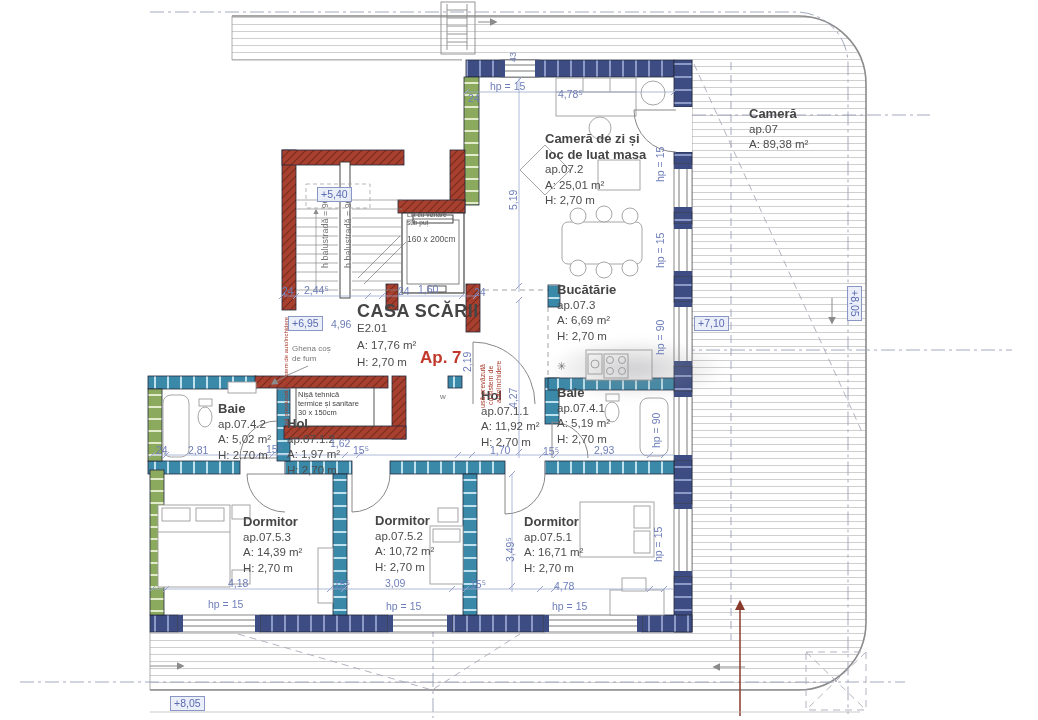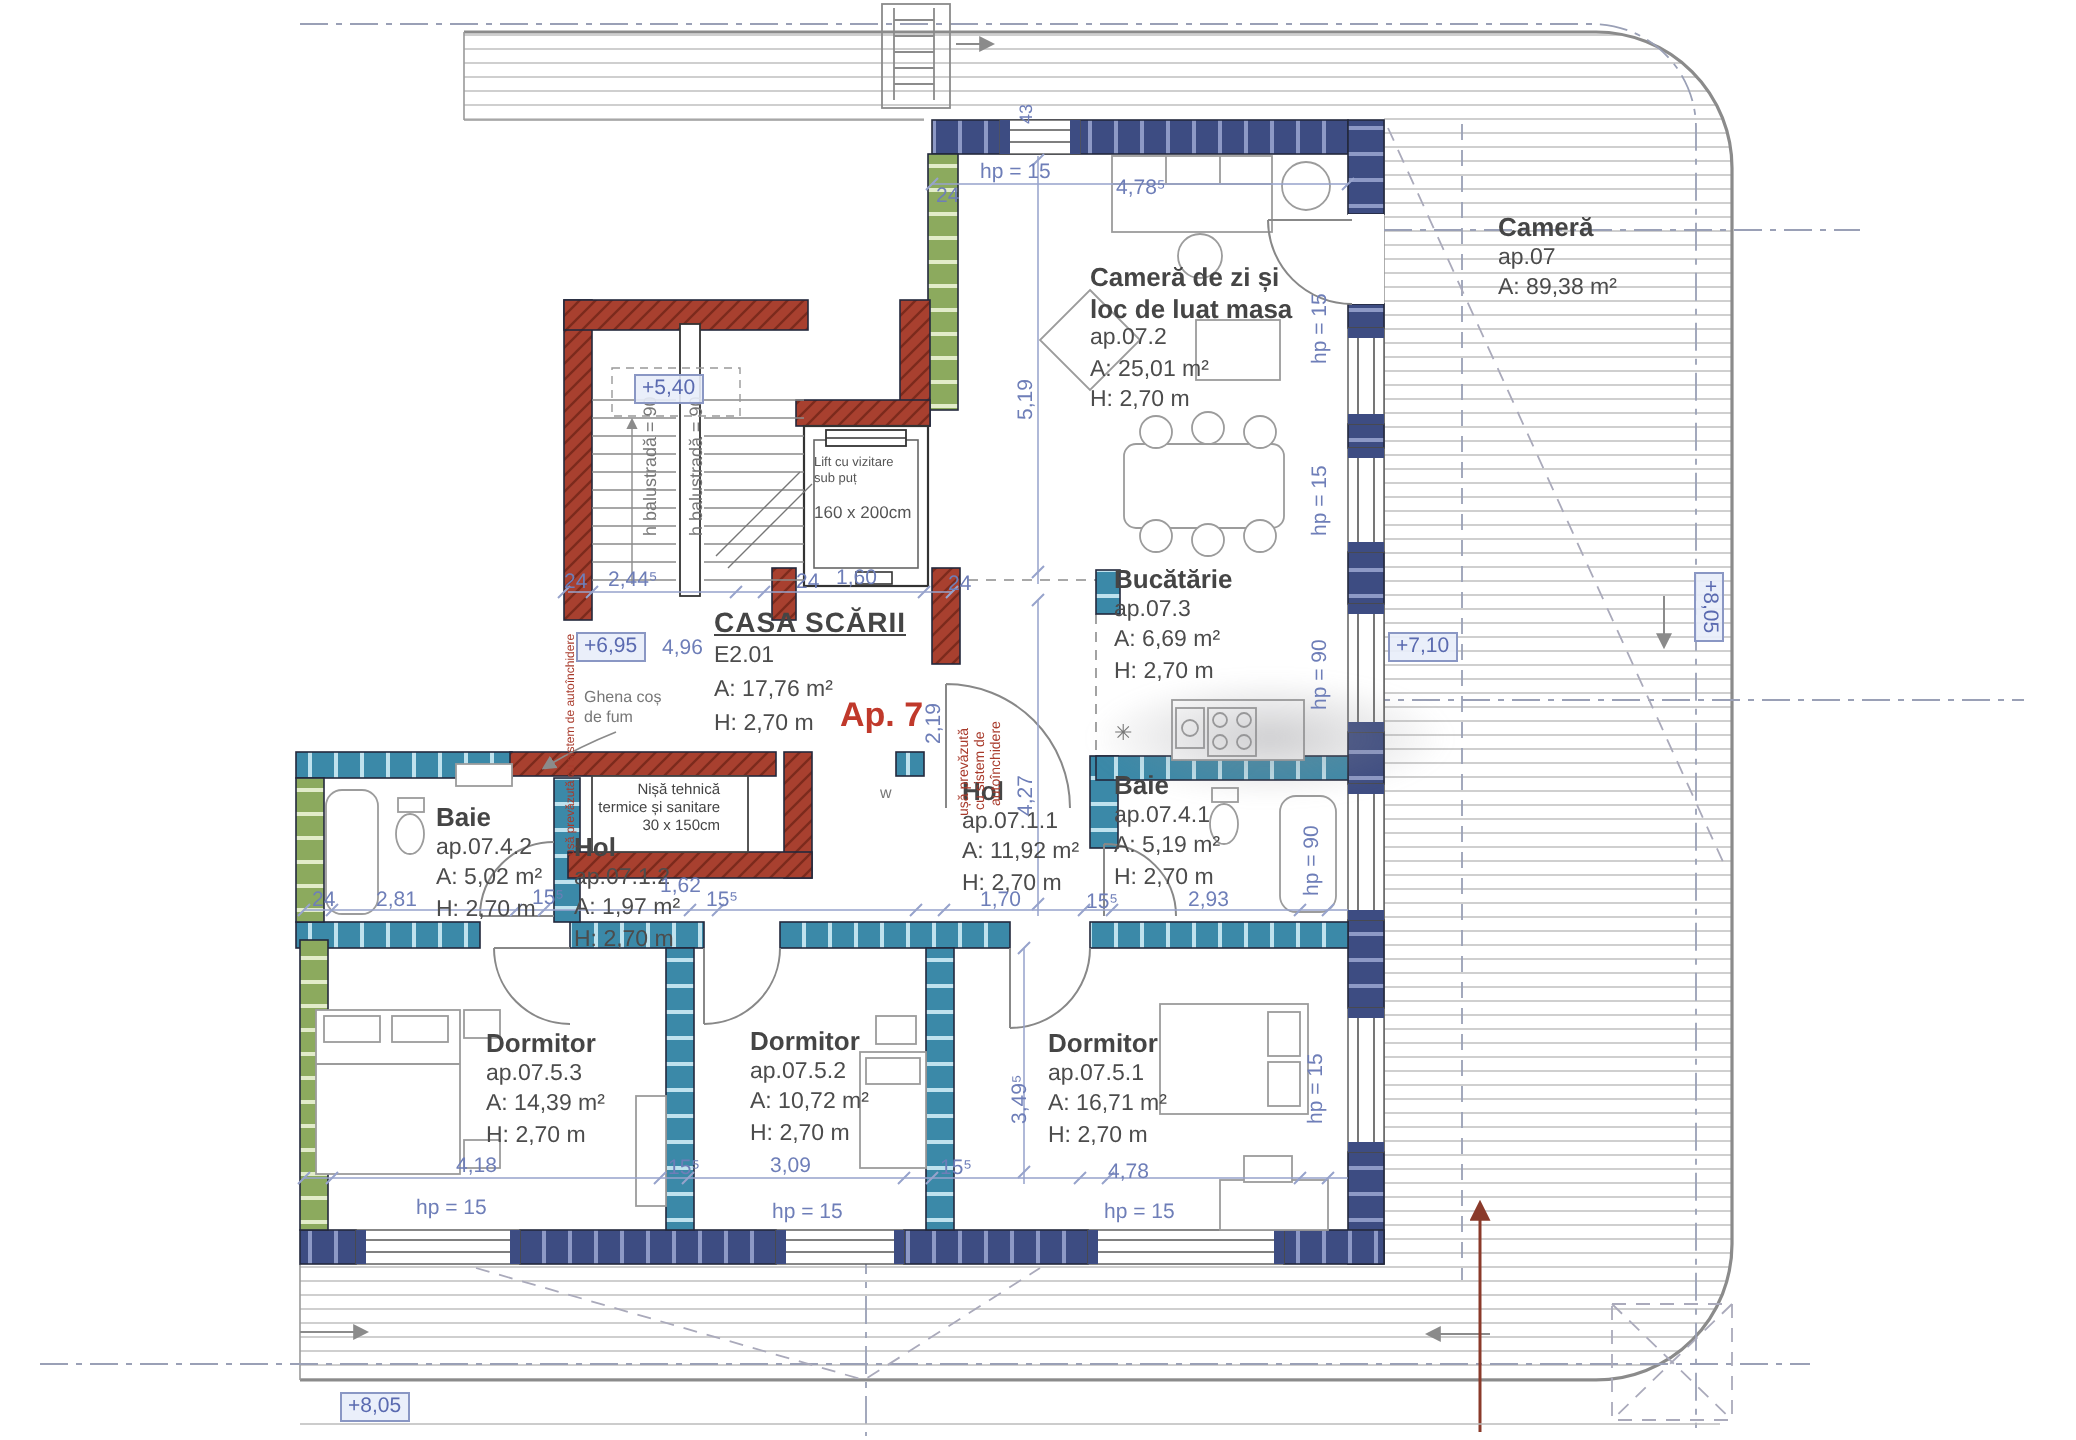--- a/index.html
+++ b/index.html
@@ -4,21 +4,21 @@
 <style>
   html,body{margin:0;padding:0;background:#fff;}
   #plan{position:relative;width:1038px;height:720px;background:#fff;overflow:hidden;
         font-family:"Liberation Sans",sans-serif;}
   #plan svg{position:absolute;left:0;top:0;}
   .lbl{position:absolute;font-size:10.5px;color:#6e7eb8;white-space:nowrap;}
   .v{transform-origin:0 0;transform:rotate(-90deg);}
   .v90{transform-origin:0 0;transform:rotate(90deg);}
   .rm{position:absolute;font-size:11.5px;color:#4c4c4c;line-height:15.5px;white-space:nowrap;}
   .rm .nm{font-weight:bold;font-size:13px;color:#454545;}
-  .big .nm{font-size:14px;letter-spacing:.5px;text-decoration:underline;}
+  .big .nm{font-size:18px;letter-spacing:.5px;}
   .lvl{position:absolute;font-size:10.5px;color:#5a6ab0;border:1px solid #8a97c4;
        background:rgba(232,237,250,.9);padding:0 3px;line-height:13px;white-space:nowrap;}
   .red{color:#a83a2b;}
   .note{position:absolute;white-space:nowrap;}
   .ap7{position:absolute;font-weight:bold;font-size:17px;color:#c0392b;white-space:nowrap;}
   .gray{color:#777;}
   .wm{position:absolute;left:545px;top:338px;width:180px;height:62px;border-radius:50%;
       background:radial-gradient(closest-side,rgba(140,140,145,.42),rgba(140,140,145,0));
       filter:blur(4px);}
 </style>
@@ -377,27 +377,27 @@
   <div>H: 2,70 m</div>
 </div>
 
 <div class="rm" style="left:524px;top:514px">
   <div class="nm">Dormitor</div>
   <div>ap.07.5.1</div>
   <div>A: 16,71 m²</div>
   <div>H: 2,70 m</div>
 </div>
 
-<div class="note gray" style="left:407px;top:228px;font-size:6.5px;line-height:8px;width:52px;color:#555">
+<div class="note gray" style="left:407px;top:211px;font-size:6.5px;line-height:8px;width:52px;color:#555">
   <div>Lift cu vizitare</div>
   <div>sub puț</div>
   <div style="font-size:8.5px;margin-top:8px">160 x 200cm</div>
 </div>
 
-<div class="note" style="left:280px;top:390px;font-size:7.5px;line-height:9px;width:80px;text-align:right;color:#444">
+<div class="note" style="left:298px;top:390px;font-size:7.5px;line-height:9px;width:80px;text-align:left;color:#444">
   <div>Nișă tehnică</div>
   <div>termice și sanitare</div>
   <div>30 x 150cm</div>
 </div>
 
 <div class="note gray" style="left:292px;top:344px;font-size:8px;line-height:10px">
   <div>Ghena coș</div>
   <div>de fum</div>
 </div>
 

